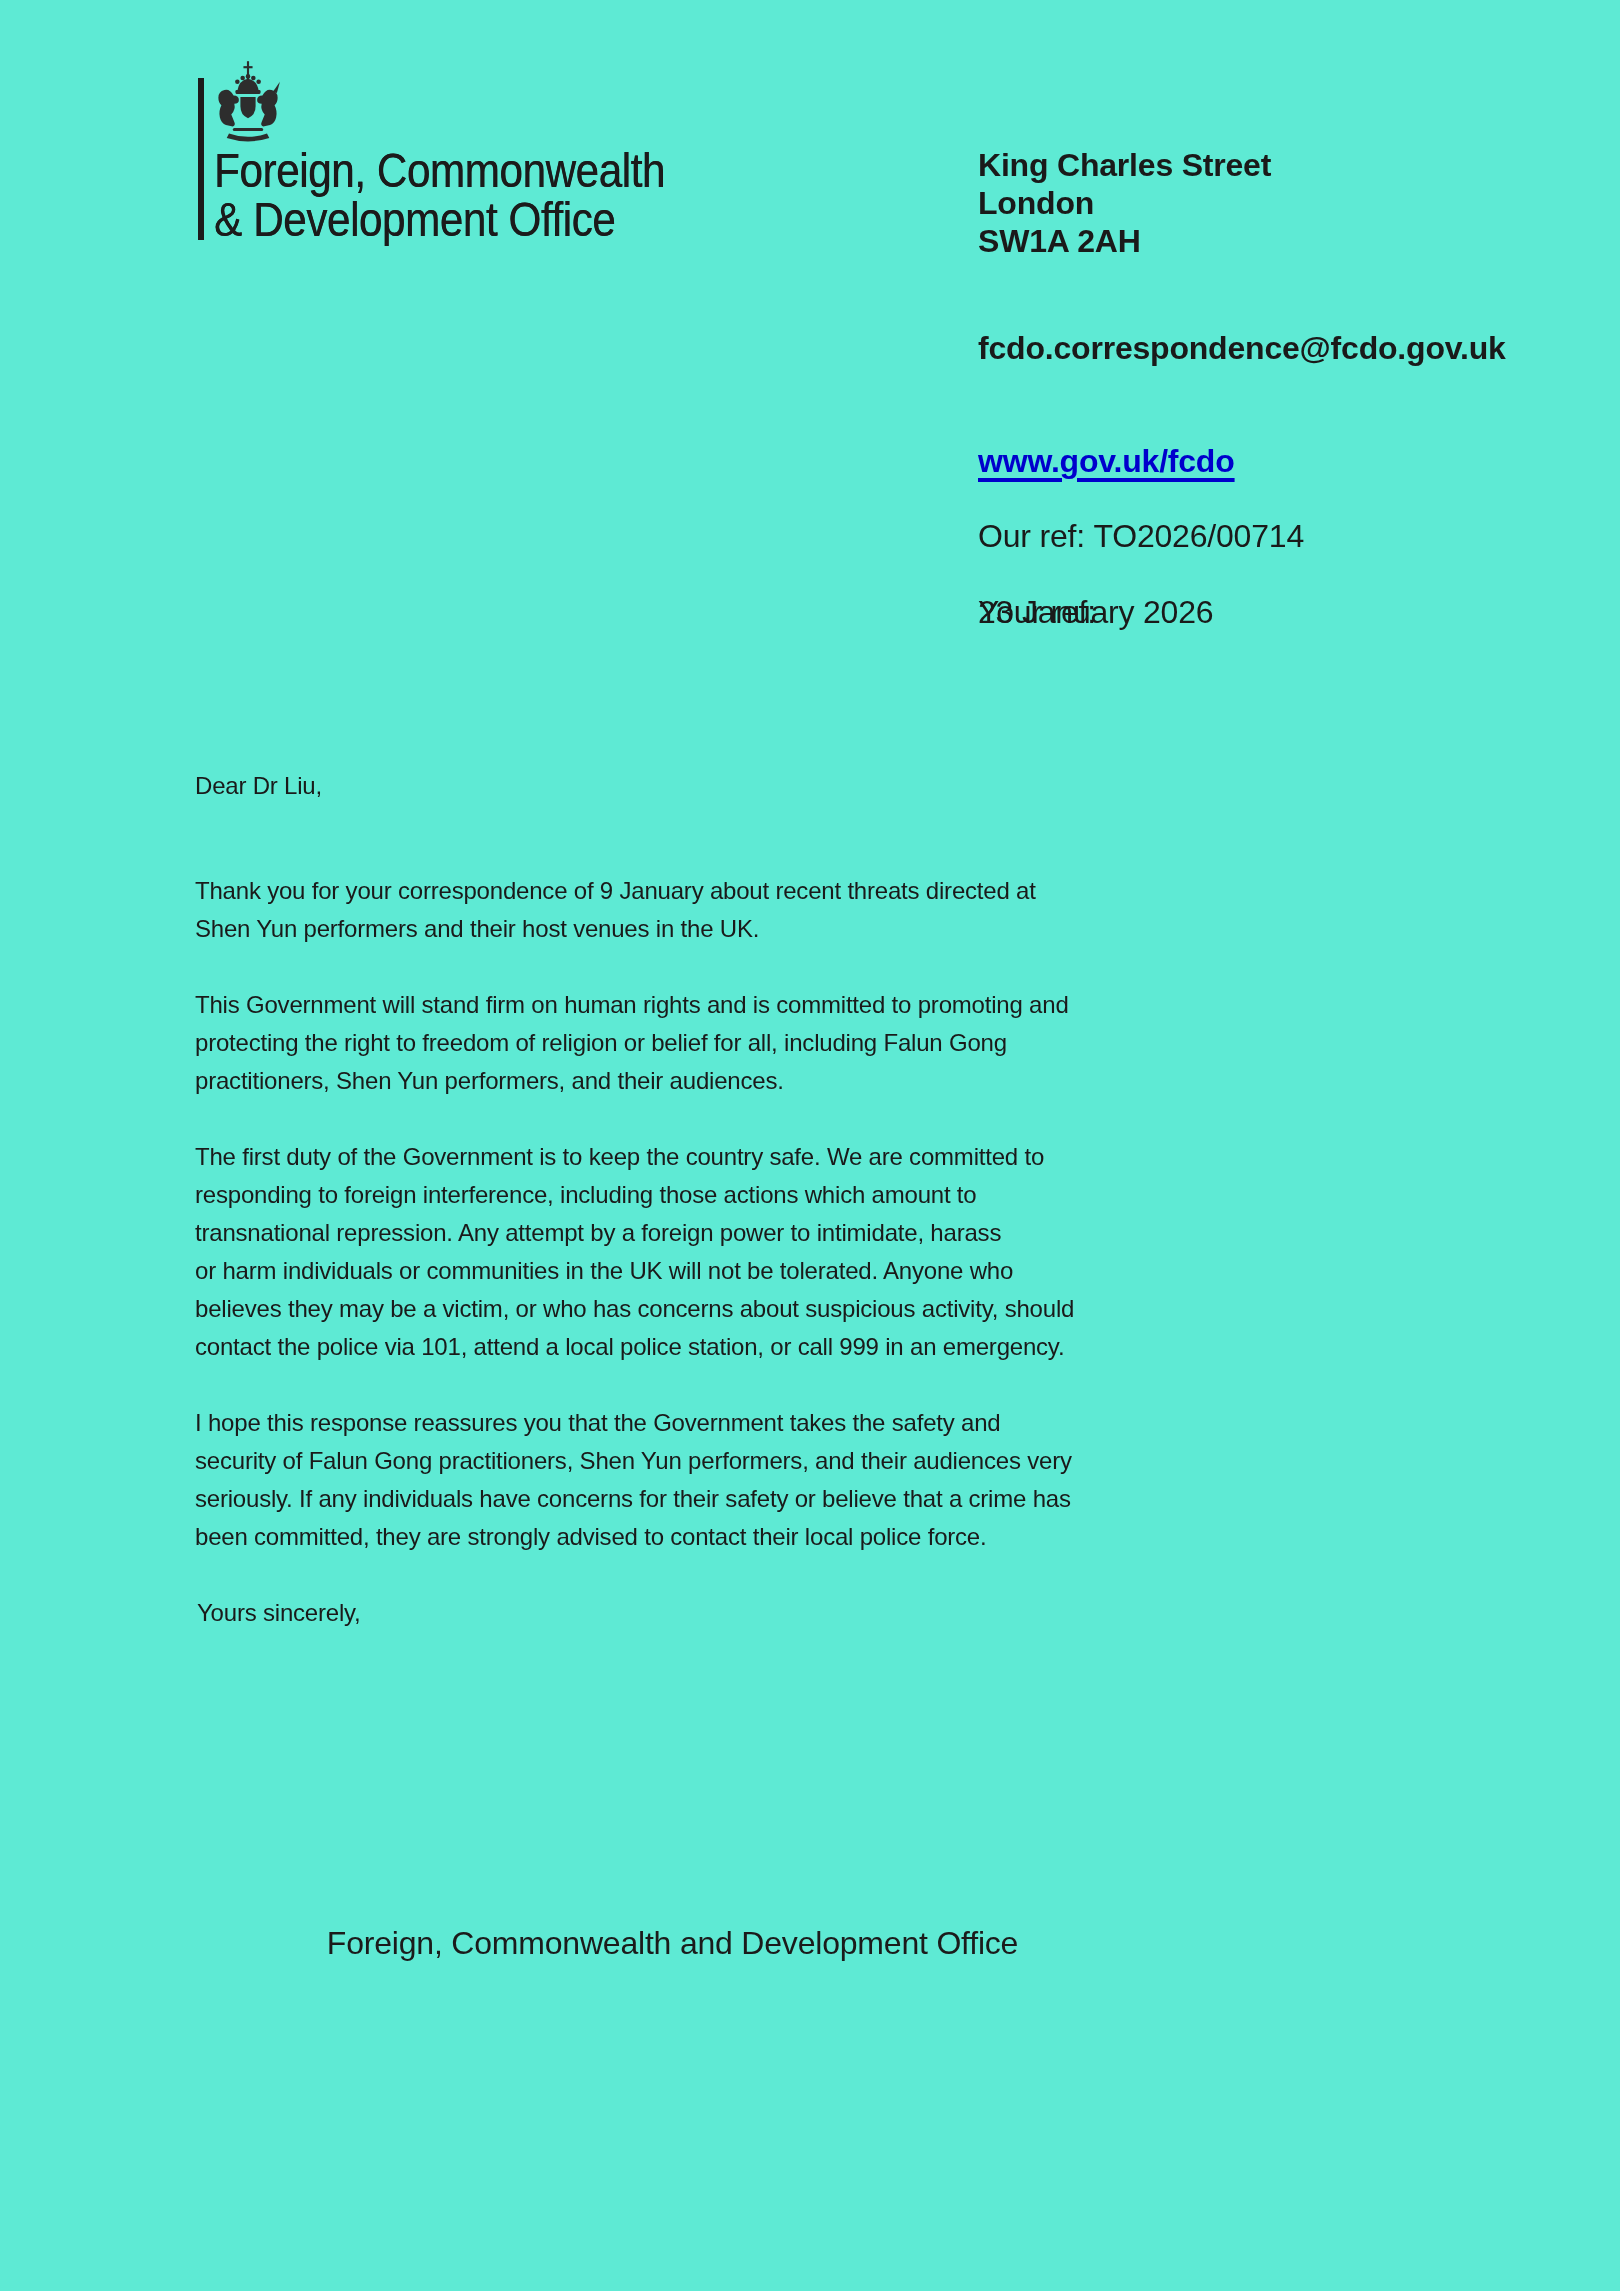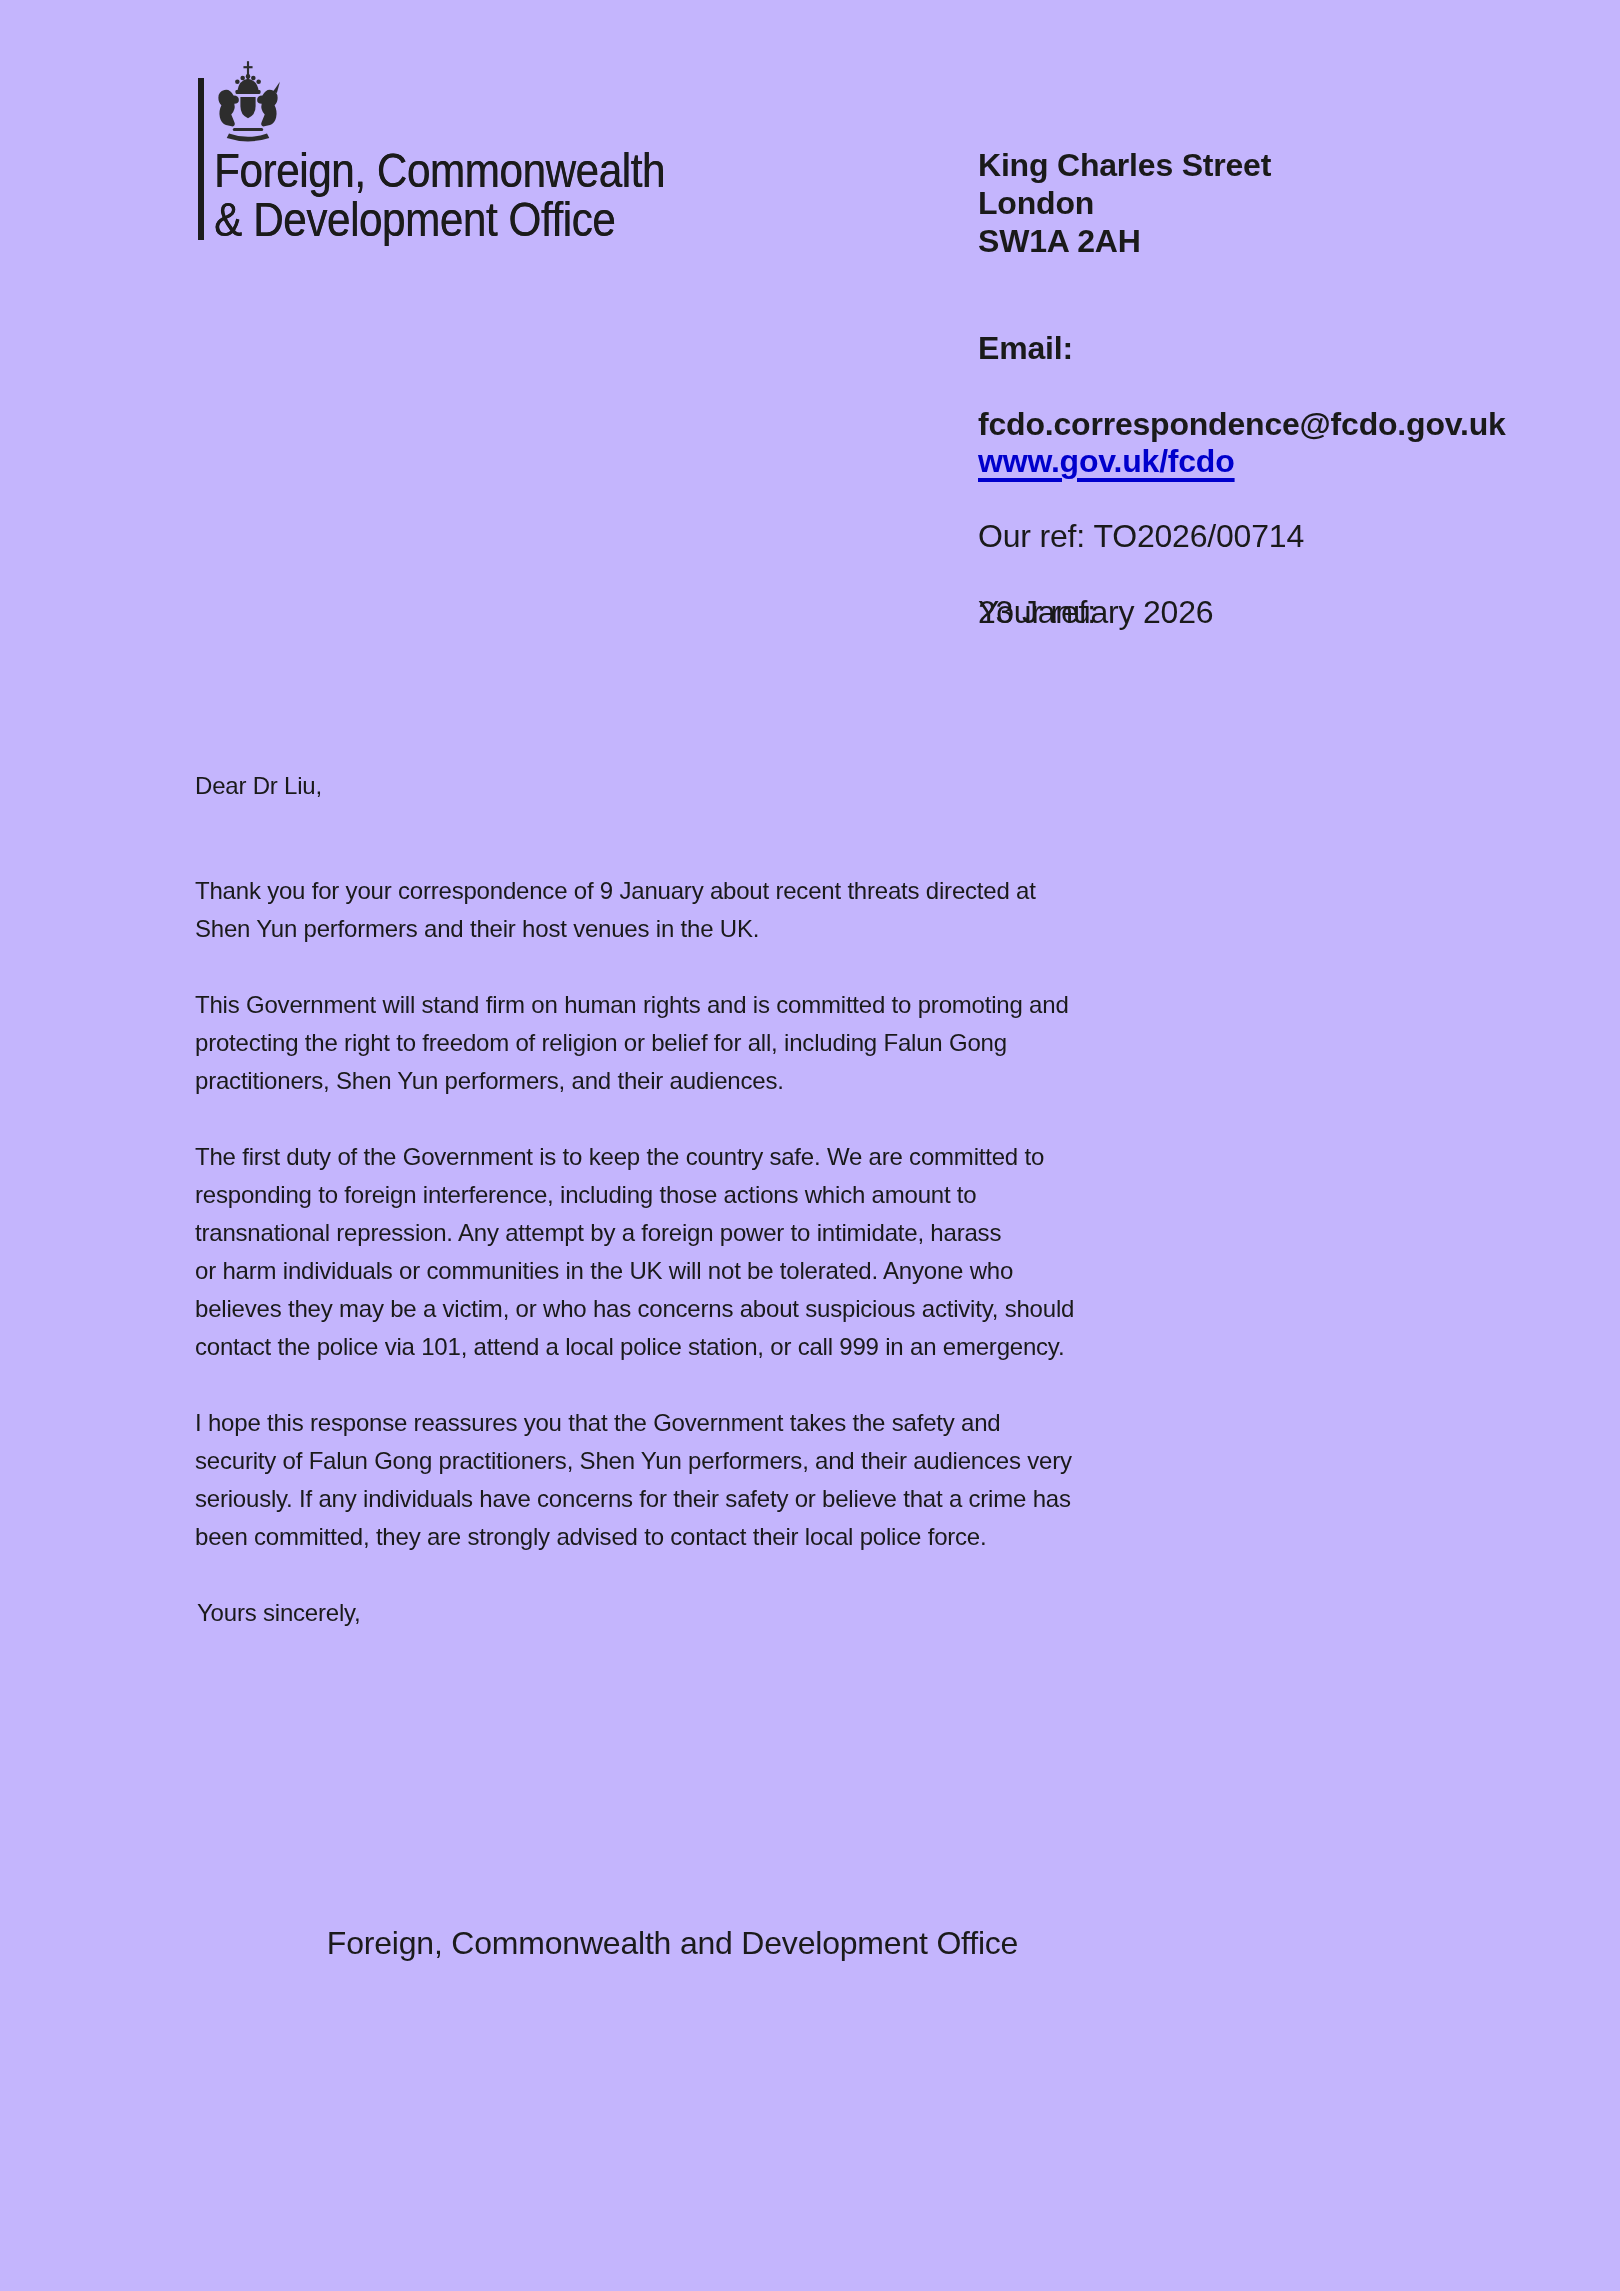--- a/index.html
+++ b/index.html
@@ -11,21 +11,21 @@
     width: 1621px;
     height: 2291px;
     position: relative;
     font-family: "Liberation Sans", "DejaVu Sans", sans-serif;
     color: #1a1a1a;
     -webkit-font-smoothing: antialiased;
   }
   .page {
     position: absolute;
     inset: 0;
-    background: #c4b5fd;
+    background: #5eead4;
     overflow: hidden;
     padding-left: 11px;
   }
 
   
   .logo-bar {
     position: absolute;
     left: 198px;
     top: 78px;
     width: 5.7px;
@@ -146,21 +146,20 @@
     <div>Foreign, Commonwealth</div>
     <div>&amp; Development Office</div>
   </div>
 
   <div class="contact">
     <div class="block addr-block bold">King Charles Street
 London
 SW1A 2AH</div>
 
     <div class="block email-block bold">
-      <div>Email:</div>
       <div>fcdo.correspondence@fcdo.gov.uk</div>
     </div>
 
     <div class="block link-block">
       <a class="site-link">www.gov.uk/fcdo</a>
     </div>
 
     <div class="block refs-block">
       <div class="ref-line"><span>Our ref:</span><span class="ref-val">TO2026/00714</span></div>
       <div class="ref-line"><span>Your ref:</span></div>

